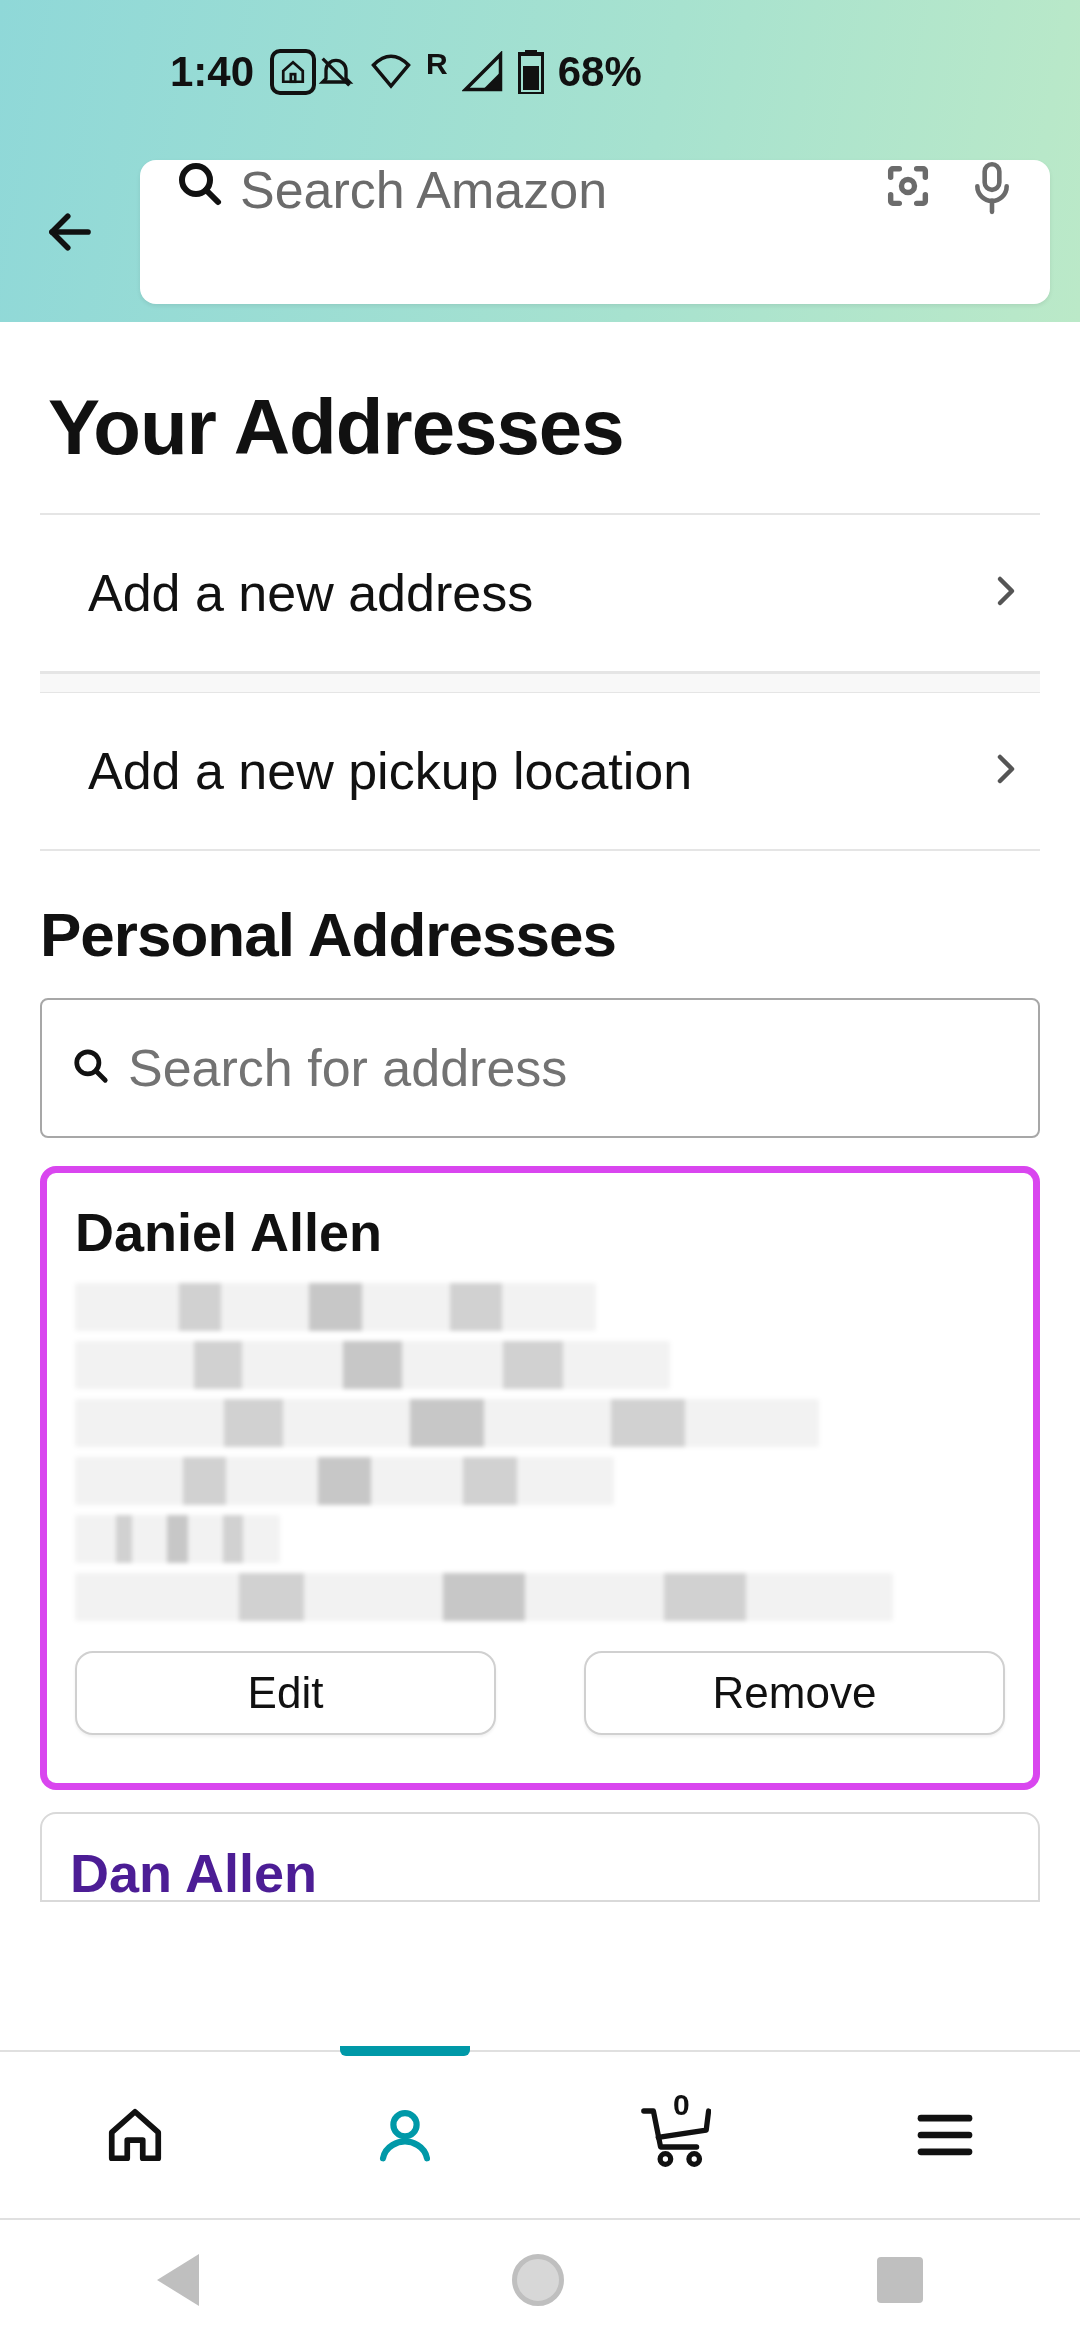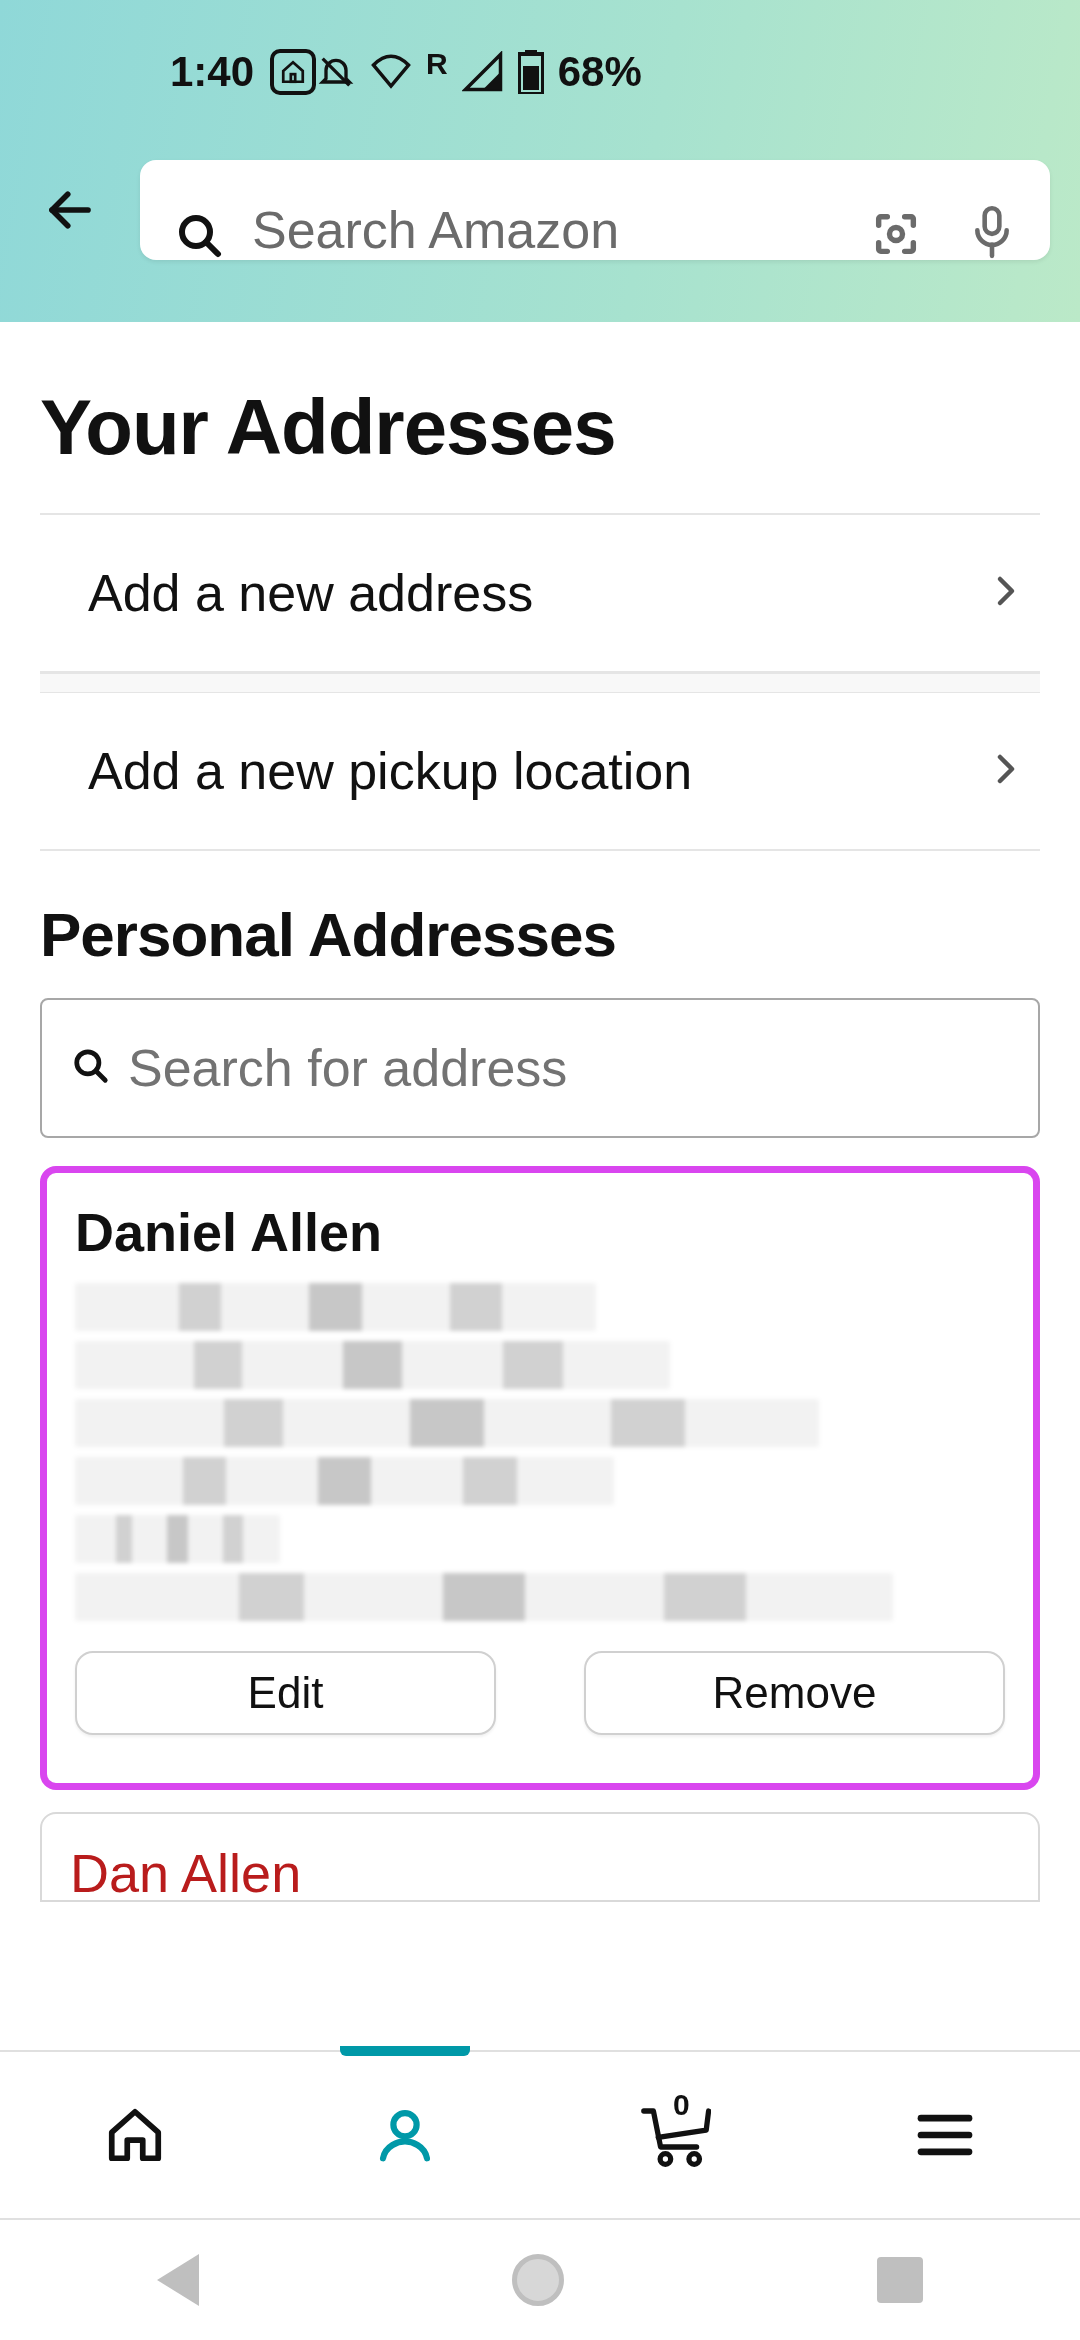--- a/index.html
+++ b/index.html
@@ -25,31 +25,31 @@
     display: flex; align-items: center; justify-content: center;
   }
   .home-badge svg { width: 26px; height: 26px; }
 
   .header-row {
     position: absolute; left: 0; right: 0; top: 160px;
     display: flex; align-items: center; padding: 0 30px 0 30px;
   }
   .back-btn { width: 80px; height: 80px; display: flex; align-items: center; justify-content: center; }
   .search-pill {
-    flex: 1; margin-left: 30px; height: 100px; background: #fff;
-    border-radius: 16px; display: flex; align-items: flex-end;
-    padding: 0 36px; gap: 28px;
+    flex: 1; margin-left: 30px; height: 144px; background: #fff;
+    border-radius: 16px; display: flex; align-items: flex-start;
+    padding: 0 36px; gap: 16px;
     box-shadow: 0 2px 4px rgba(0,0,0,0.08);
   }
   .search-pill .ph { flex: 1; font-size: 52px; color: #6b6b6b; }
   .icon-slot { display: flex; align-items: center; justify-content: center; }
 
   
   .content { background: #fff; padding: 0 40px; }
-  .page-title { font-size: 78px; font-weight: 800; color: #111; margin: 60px 0 40px; letter-spacing: -1px; }
+  .page-title { font-size: 78px; font-weight: 800; color: #111; margin: 60px 8px 40px; letter-spacing: -1px; }
 
   .hr { height: 2px; background: #e5e5e5; margin: 0; }
   .gap-hr { height: 20px; background: #f8f8f8; border-top: 1px solid #e5e5e5; border-bottom: 1px solid #e5e5e5; }
 
   .list-row {
     display: flex; align-items: center; justify-content: space-between;
     padding: 48px 16px 48px 48px;
     gap: 43px;
   }
   .list-row .lbl { font-size: 52px; color: #111; }
@@ -77,21 +77,21 @@
   }
   .btn-row { display: flex; justify-content: space-between; margin-top: 30px; gap: 88px; }
   .btn {
     flex: 1; height: 84px; border: 2px solid #d0d0d0; border-radius: 18px;
     display: flex; align-items: center; justify-content: center;
     font-size: 44px; color: #111; background: #fff;
     box-shadow: 0 2px 3px rgba(0,0,0,0.06);
   }
 
   .card2-peek { border: 2px solid #d9d9d9; border-radius: 16px 16px 0 0; padding: 28px 28px 0; height: 90px; overflow: hidden; }
-  .card2-peek .name { font-size: 54px; font-weight: 400; color: #b91c1c; }
+  .card2-peek .name { font-size: 54px; font-weight: 700; color: #4c1d95; }
 
   
   .sel-indicator {
     position: absolute; top: -6px; left: 50%; transform: translateX(-50%);
     width: 130px; height: 10px; background: #0099a8; border-radius: 0 0 6px 6px;
   }
 
   
   .bottom-nav {
     position: absolute; left: 0; right: 0; top: 2050px; height: 170px;

